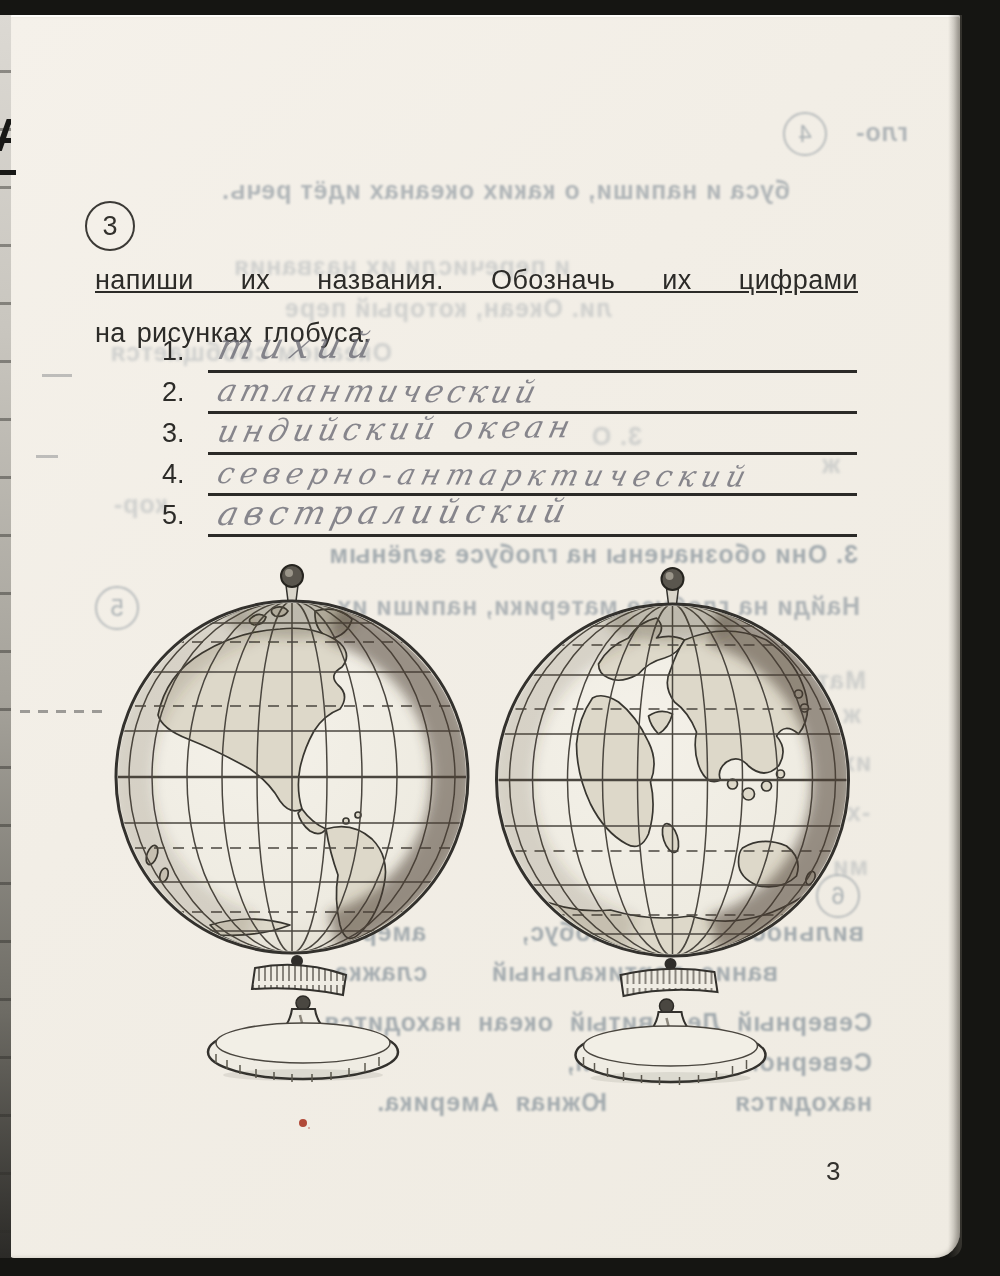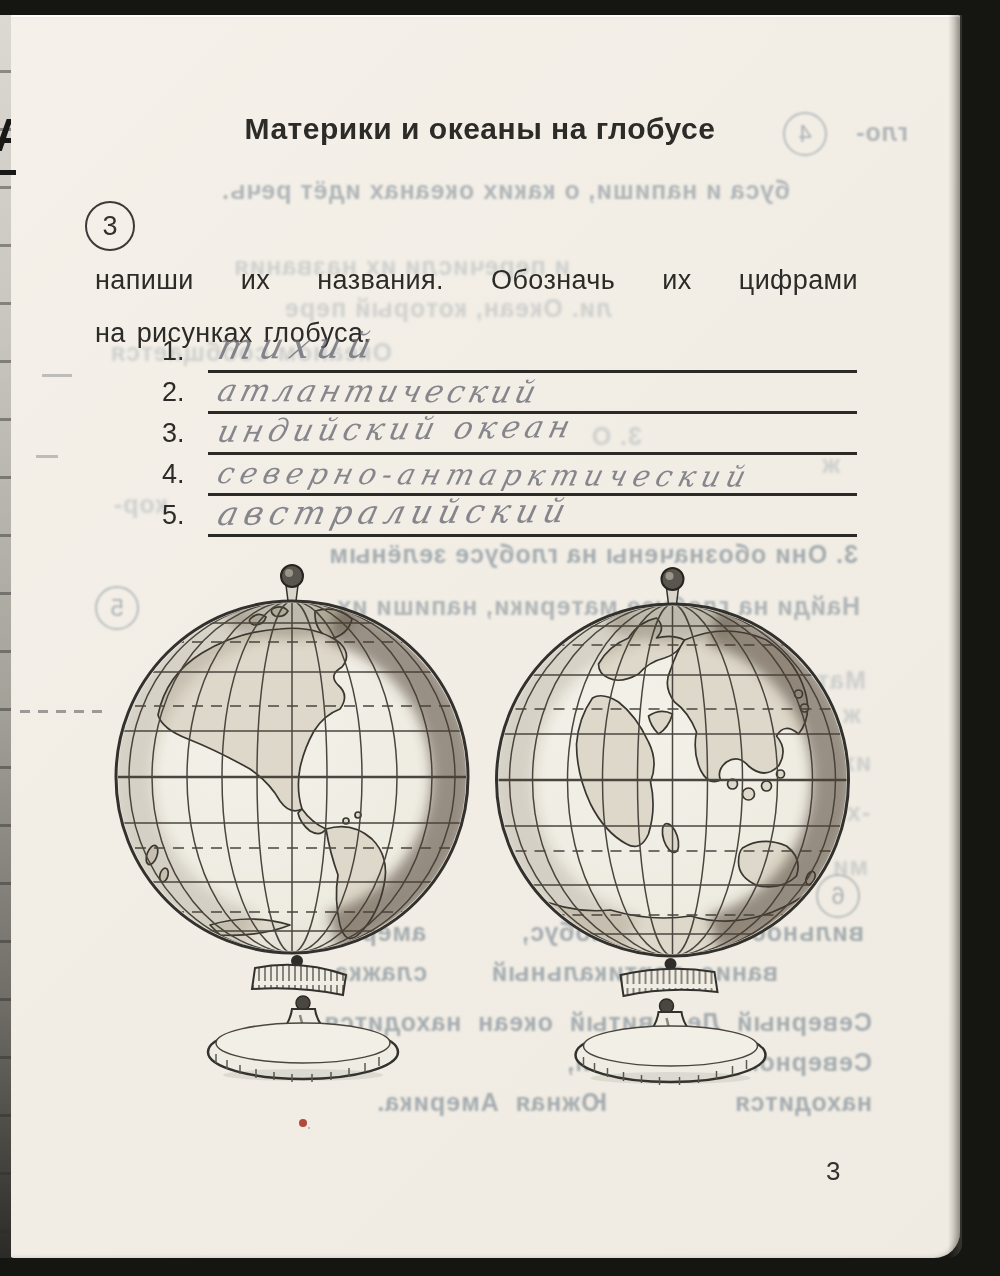--- a/index.html
+++ b/index.html
@@ -21,21 +21,21 @@
       font-weight:bold;font-size:46px;color:#181816;}
   .edge-bar{position:absolute;left:0;top:170px;width:16px;height:5px;background:#181816;}
   
   .title{position:absolute;left:95px;top:112px;width:770px;text-align:center;
          font-size:30px;font-weight:bold;color:#2c2b28;letter-spacing:.5px;}
   .badge{position:absolute;left:85px;top:201px;width:46px;height:46px;border:2.5px solid #3c3a36;
          border-radius:50%;text-align:center;line-height:46px;font-size:27px;color:#33312d;}
   .tline{position:absolute;color:#2c2b28;font-size:27px;letter-spacing:.4px;word-spacing:3px;
          text-align:justify;text-align-last:justify;}
   .t1{left:160px;top:212px;width:698px;}
-  .t2{left:95px;top:265px;width:763px;}
+  .t2{left:95px;top:265px;width:763px;text-decoration:underline;}
   .t3{left:95px;top:318px;width:763px;text-align:left;text-align-last:left;}
   .row-num{position:absolute;font-size:27px;color:#2c2b28;}
   .ans-line{position:absolute;left:208px;width:649px;height:3px;background:#2b2a27;}
   .hand{position:absolute;left:214px;font-family:"DejaVu Serif",serif;font-style:italic;
         color:rgba(104,104,114,.78);transform-origin:left bottom;white-space:nowrap;}
   .h1{top:326px;font-size:36px;letter-spacing:7px;transform:skewX(-14deg) rotate(-.6deg);}
   .h2{top:372px;font-size:31px;letter-spacing:4px;transform:skewX(-14deg) rotate(.3deg);}
   .h3{top:413px;font-size:31px;letter-spacing:5px;transform:skewX(-14deg) rotate(-.8deg);}
   .h4{top:456px;font-size:29px;letter-spacing:6px;transform:skewX(-14deg) rotate(.4deg);}
   .h5{top:494px;font-size:33px;letter-spacing:6px;transform:skewX(-14deg) rotate(-.5deg);}
@@ -259,21 +259,20 @@
         <line x1="16" y1="349" x2="368" y2="349" stroke-dasharray="11 8"></line>
       </g>
       <g>
         <path d="M238,43 A176,176 0 0 1 238,385 L228,349 A140,140 0 0 0 228,79 Z" fill="rgba(74,62,50,0.52)" filter="url(#blurR)"></path>
         <ellipse cx="192" cy="54" rx="66" ry="22" fill="rgba(74,62,50,0.30)" filter="url(#blurR)"></ellipse>
         <path d="M146,43 A176,176 0 0 0 146,385 L156,349 A140,140 0 0 1 156,79 Z" fill="rgba(74,62,50,0.16)" filter="url(#blurR)"></path>
       </g>
     </g>
   </svg>
 
-  <div class="title">Материки и океаны на глобусе</div>
   <div class="badge">3</div>
   <div class="tline t2">напиши их названия. Обозначь их цифрами</div>
   <div class="tline t3">на рисунках глобуса.</div>
 
   <div class="row-num" style="left:162px;top:336px;">1.</div>
   <div class="ans-line" style="top:370px;"></div>
   <div class="hand h1">тихий</div>
 
   <div class="row-num" style="left:162px;top:377px;">2.</div>
   <div class="ans-line" style="top:411px;"></div>

